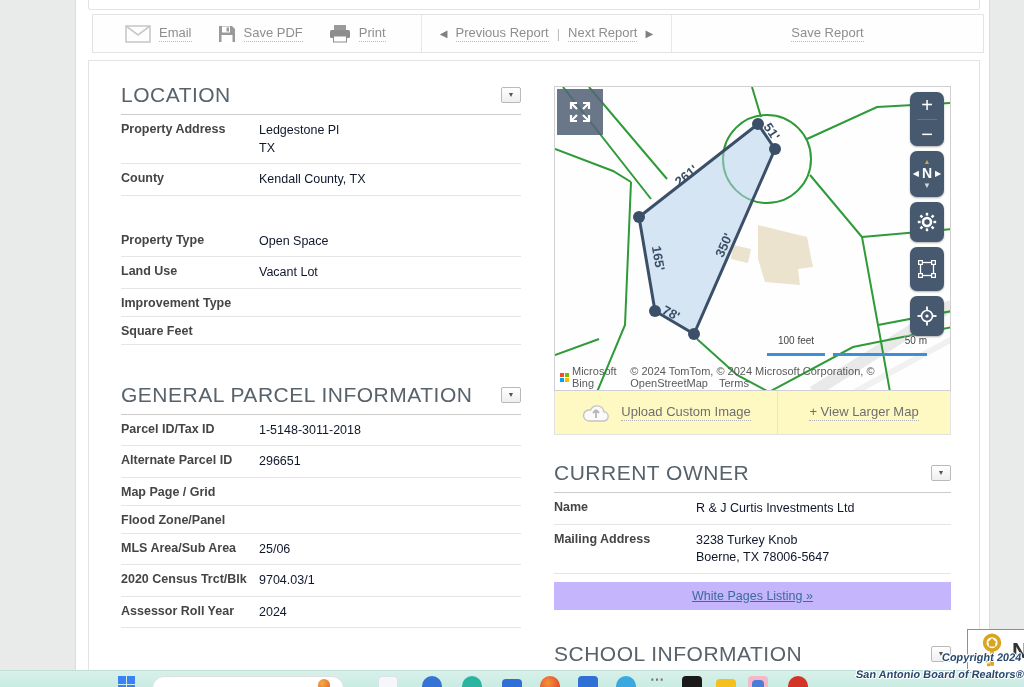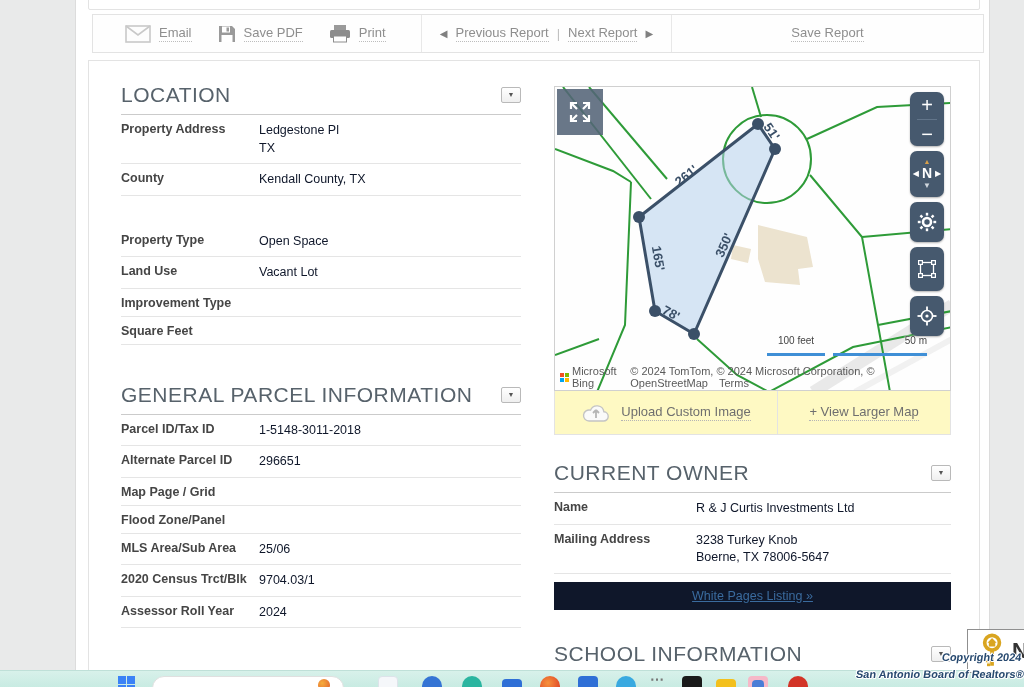--- a/index.html
+++ b/index.html
@@ -69,21 +69,21 @@
   .ms-logo span { width:4px; height:4px; display:block; }
   .attrib-left { display:flex; align-items:center; }
   .attrib-right a { color:#5a5a5a; text-decoration:none; margin-left:8px; }
 
   .map-actions { display:flex; width:397px; height:44px; border:1px solid #e3e3e3; border-top:none; background:#fef9c3; }
   .action-cell { display:flex; align-items:center; justify-content:center; gap:10px; cursor:pointer; }
   .action-upload { width:223px; border-right:1px solid #e3e3e3; }
   .action-view { flex:1; }
   .action-label { font-size:13px; color:#6f6f6f; border-bottom:1px dotted #b5b5b5; padding-bottom:1px; }
 
-  .wp-bar { margin-top:8px; background:#0f172a; height:28px; display:flex; align-items:center; justify-content:center; }
+  .wp-bar { margin-top:8px; background:#c4b5fd; height:28px; display:flex; align-items:center; justify-content:center; }
   .wp-link { font-size:12.5px; color:#3a6b9e; text-decoration:underline; cursor:pointer; }
   .school-sub { font-size:12px; color:#5d6a72; margin-top:6px; }
 
   
   .popup { position:absolute; left:967px; top:629px; width:62px; height:44px; background:#fff;
     border:1px solid #8f8f8f; z-index:40; display:flex; align-items:center; overflow:hidden; }
   .popup .nletter { font-size:22px; font-weight:bold; color:#333; margin-left:9px; }
   .wm { position:absolute; z-index:50; font-size:11px; font-weight:bold; color:#27496f;
     transform:skewX(-8deg);
     text-shadow:-1px 0 #fff,1px 0 #fff,0 -1px #fff,0 1px #fff,1px 1px #fff,-1px -1px #fff; }

